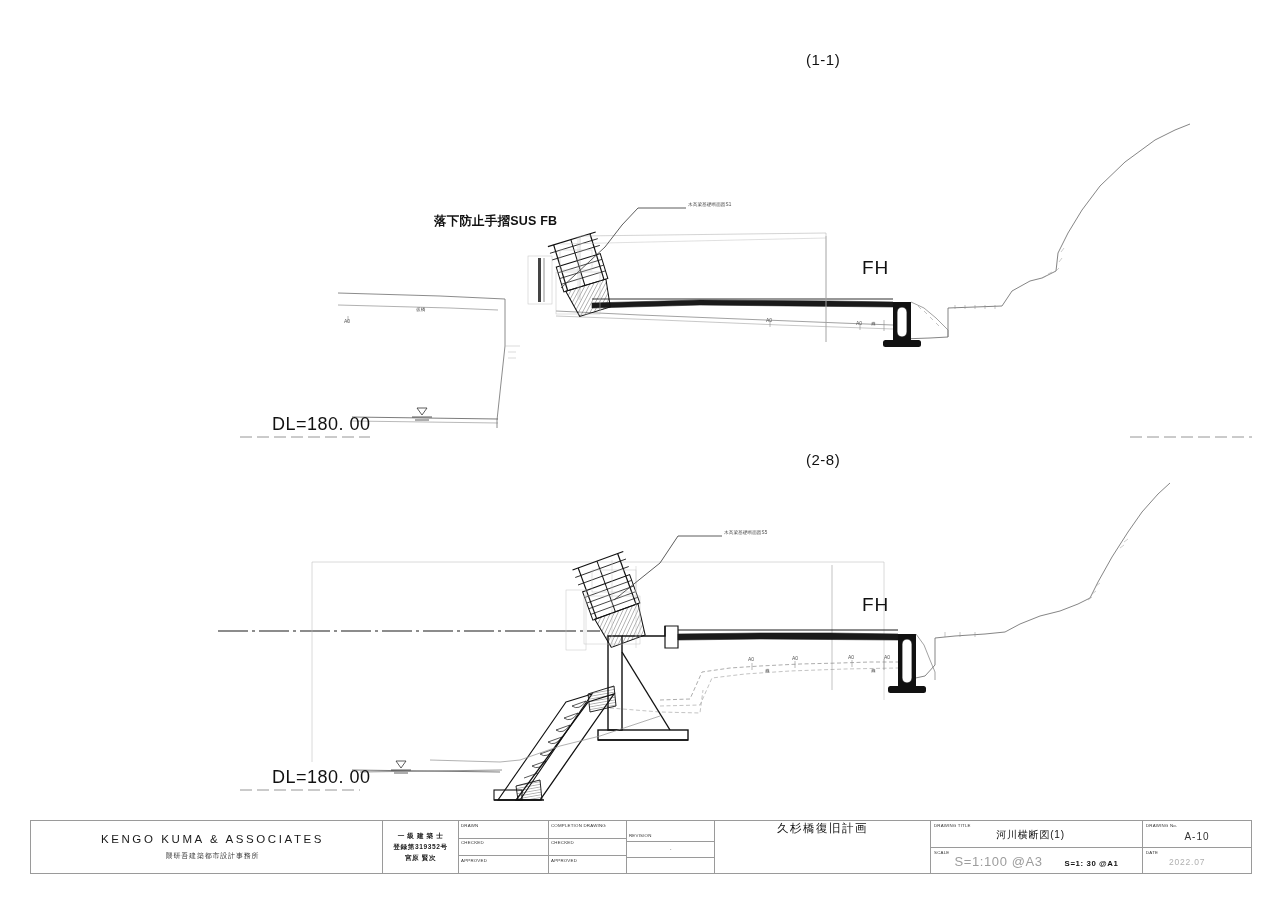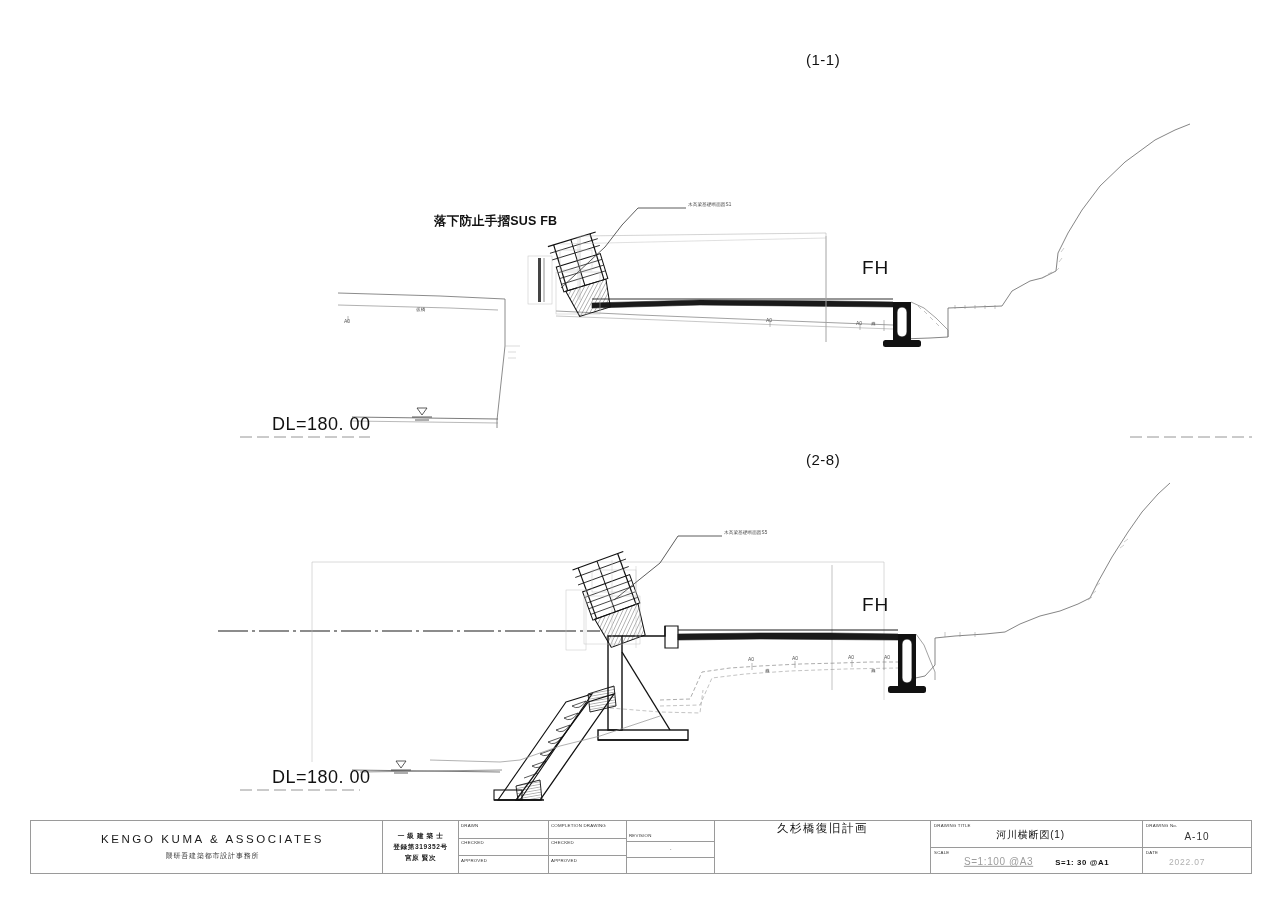--- a/index.html
+++ b/index.html
@@ -223,24 +223,23 @@
     position: absolute;
     left: 0; right: 0;
     top: 50%;
     transform: translateY(-38%);
     display: flex;
     align-items: baseline;
     justify-content: center;
     gap: 22px;
   }
   .scale-a3 {
-    font-size: 10px;
+    font-size: 13px;
     color: #9d9d9d;
     letter-spacing: 0.6px;
-    text-decoration: underline;
   }
   .scale-a1 {
     font-size: 7.8px;
     color: #111;
     font-weight: 700;
     letter-spacing: 0.6px;
   }
 
   .tb-no {
     width: 108px;

